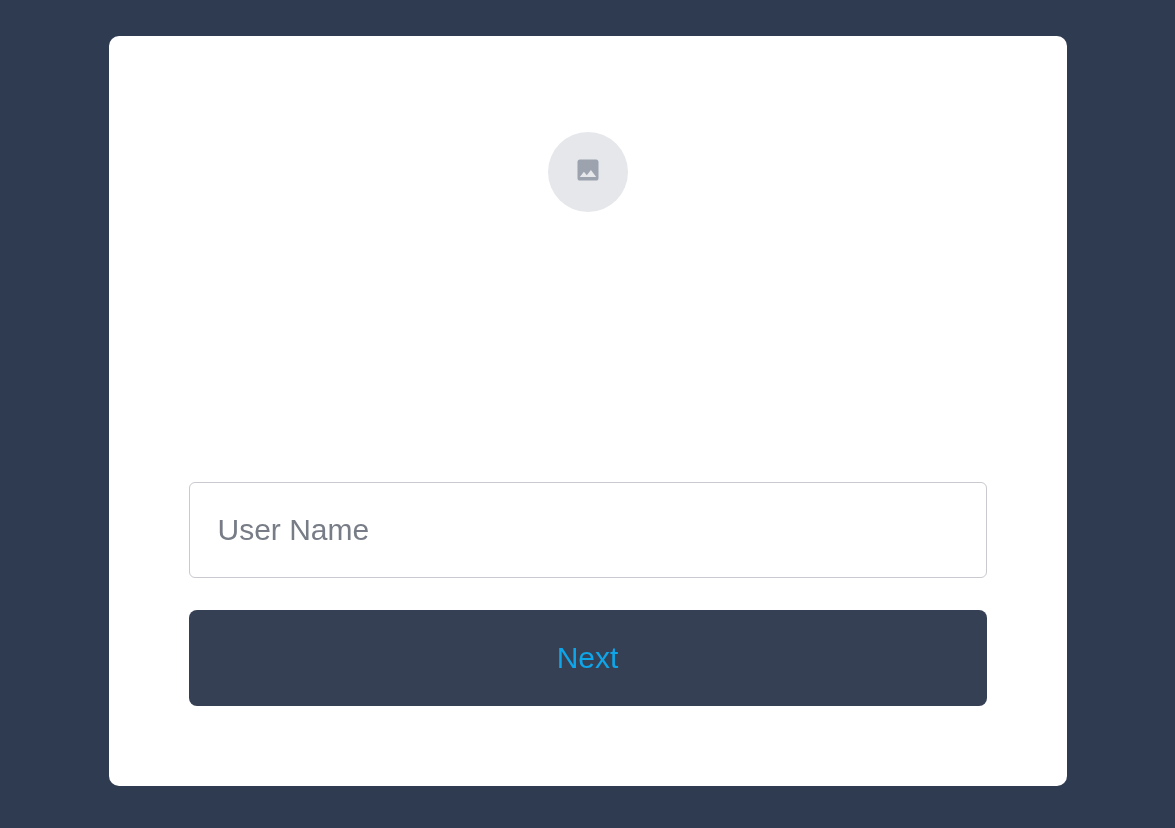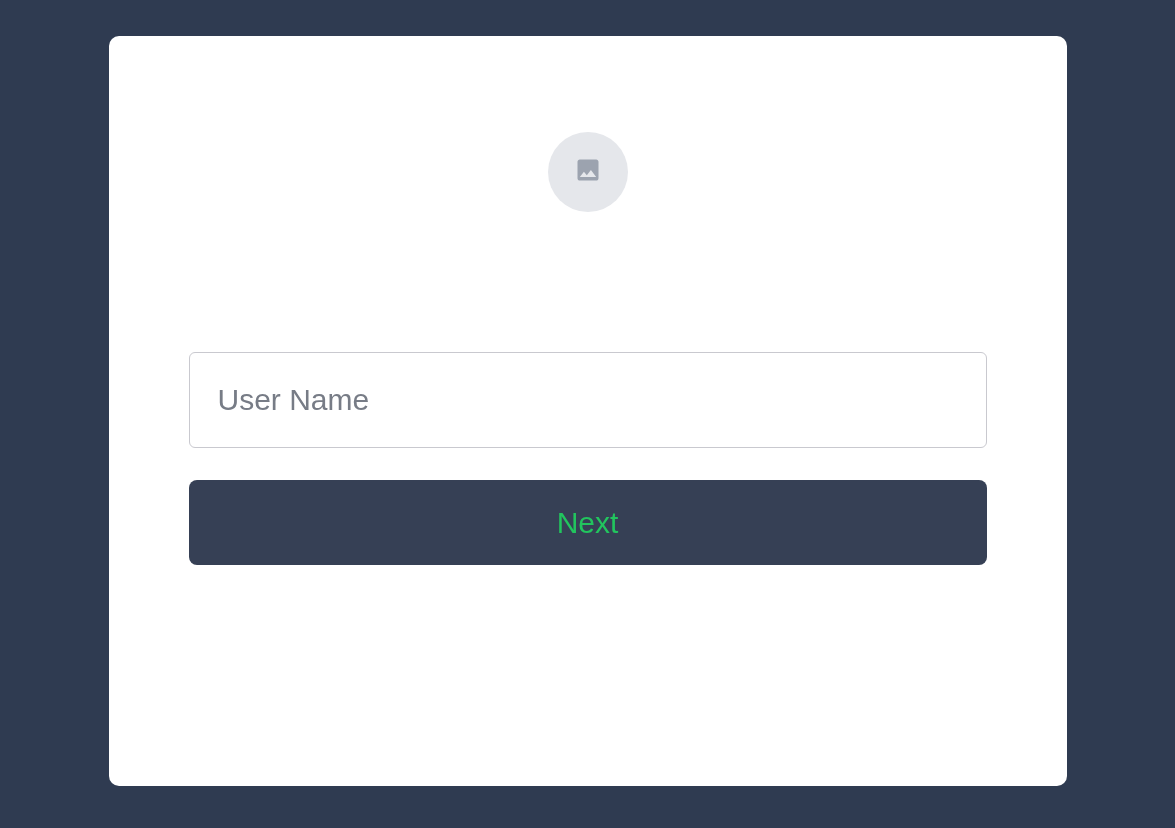--- a/index.html
+++ b/index.html
@@ -19,20 +19,21 @@
     }
     .card {
       width: 958px;
       height: 750px;
       background-color: #ffffff;
       border-radius: 10px;
       padding: 96px 80px 80px 80px;
       display: flex;
       flex-direction: column;
       align-items: center;
+      justify-content: space-between;
     }
     .avatar-circle {
       width: 80px;
       height: 80px;
       border-radius: 50%;
       background-color: #e5e7eb;
       display: flex;
       align-items: center;
       justify-content: center;
       margin-bottom: 140px;
@@ -84,23 +85,23 @@
     }
     .eye-button svg {
       width: 30px;
       height: 30px;
       stroke: #1f1f1f;
       stroke-width: 2;
       fill: none;
     }
     .next-button {
       width: 100%;
-      height: 85px;
+      height: 96px;
       background-color: #364055;
-      color: #22c55e;
+      color: #0ea5e9;
       border: none;
       border-radius: 8px;
       font-size: 30px;
       font-weight: 400;
       cursor: pointer;
     }
   </style>
 </head>
 <body>
 

